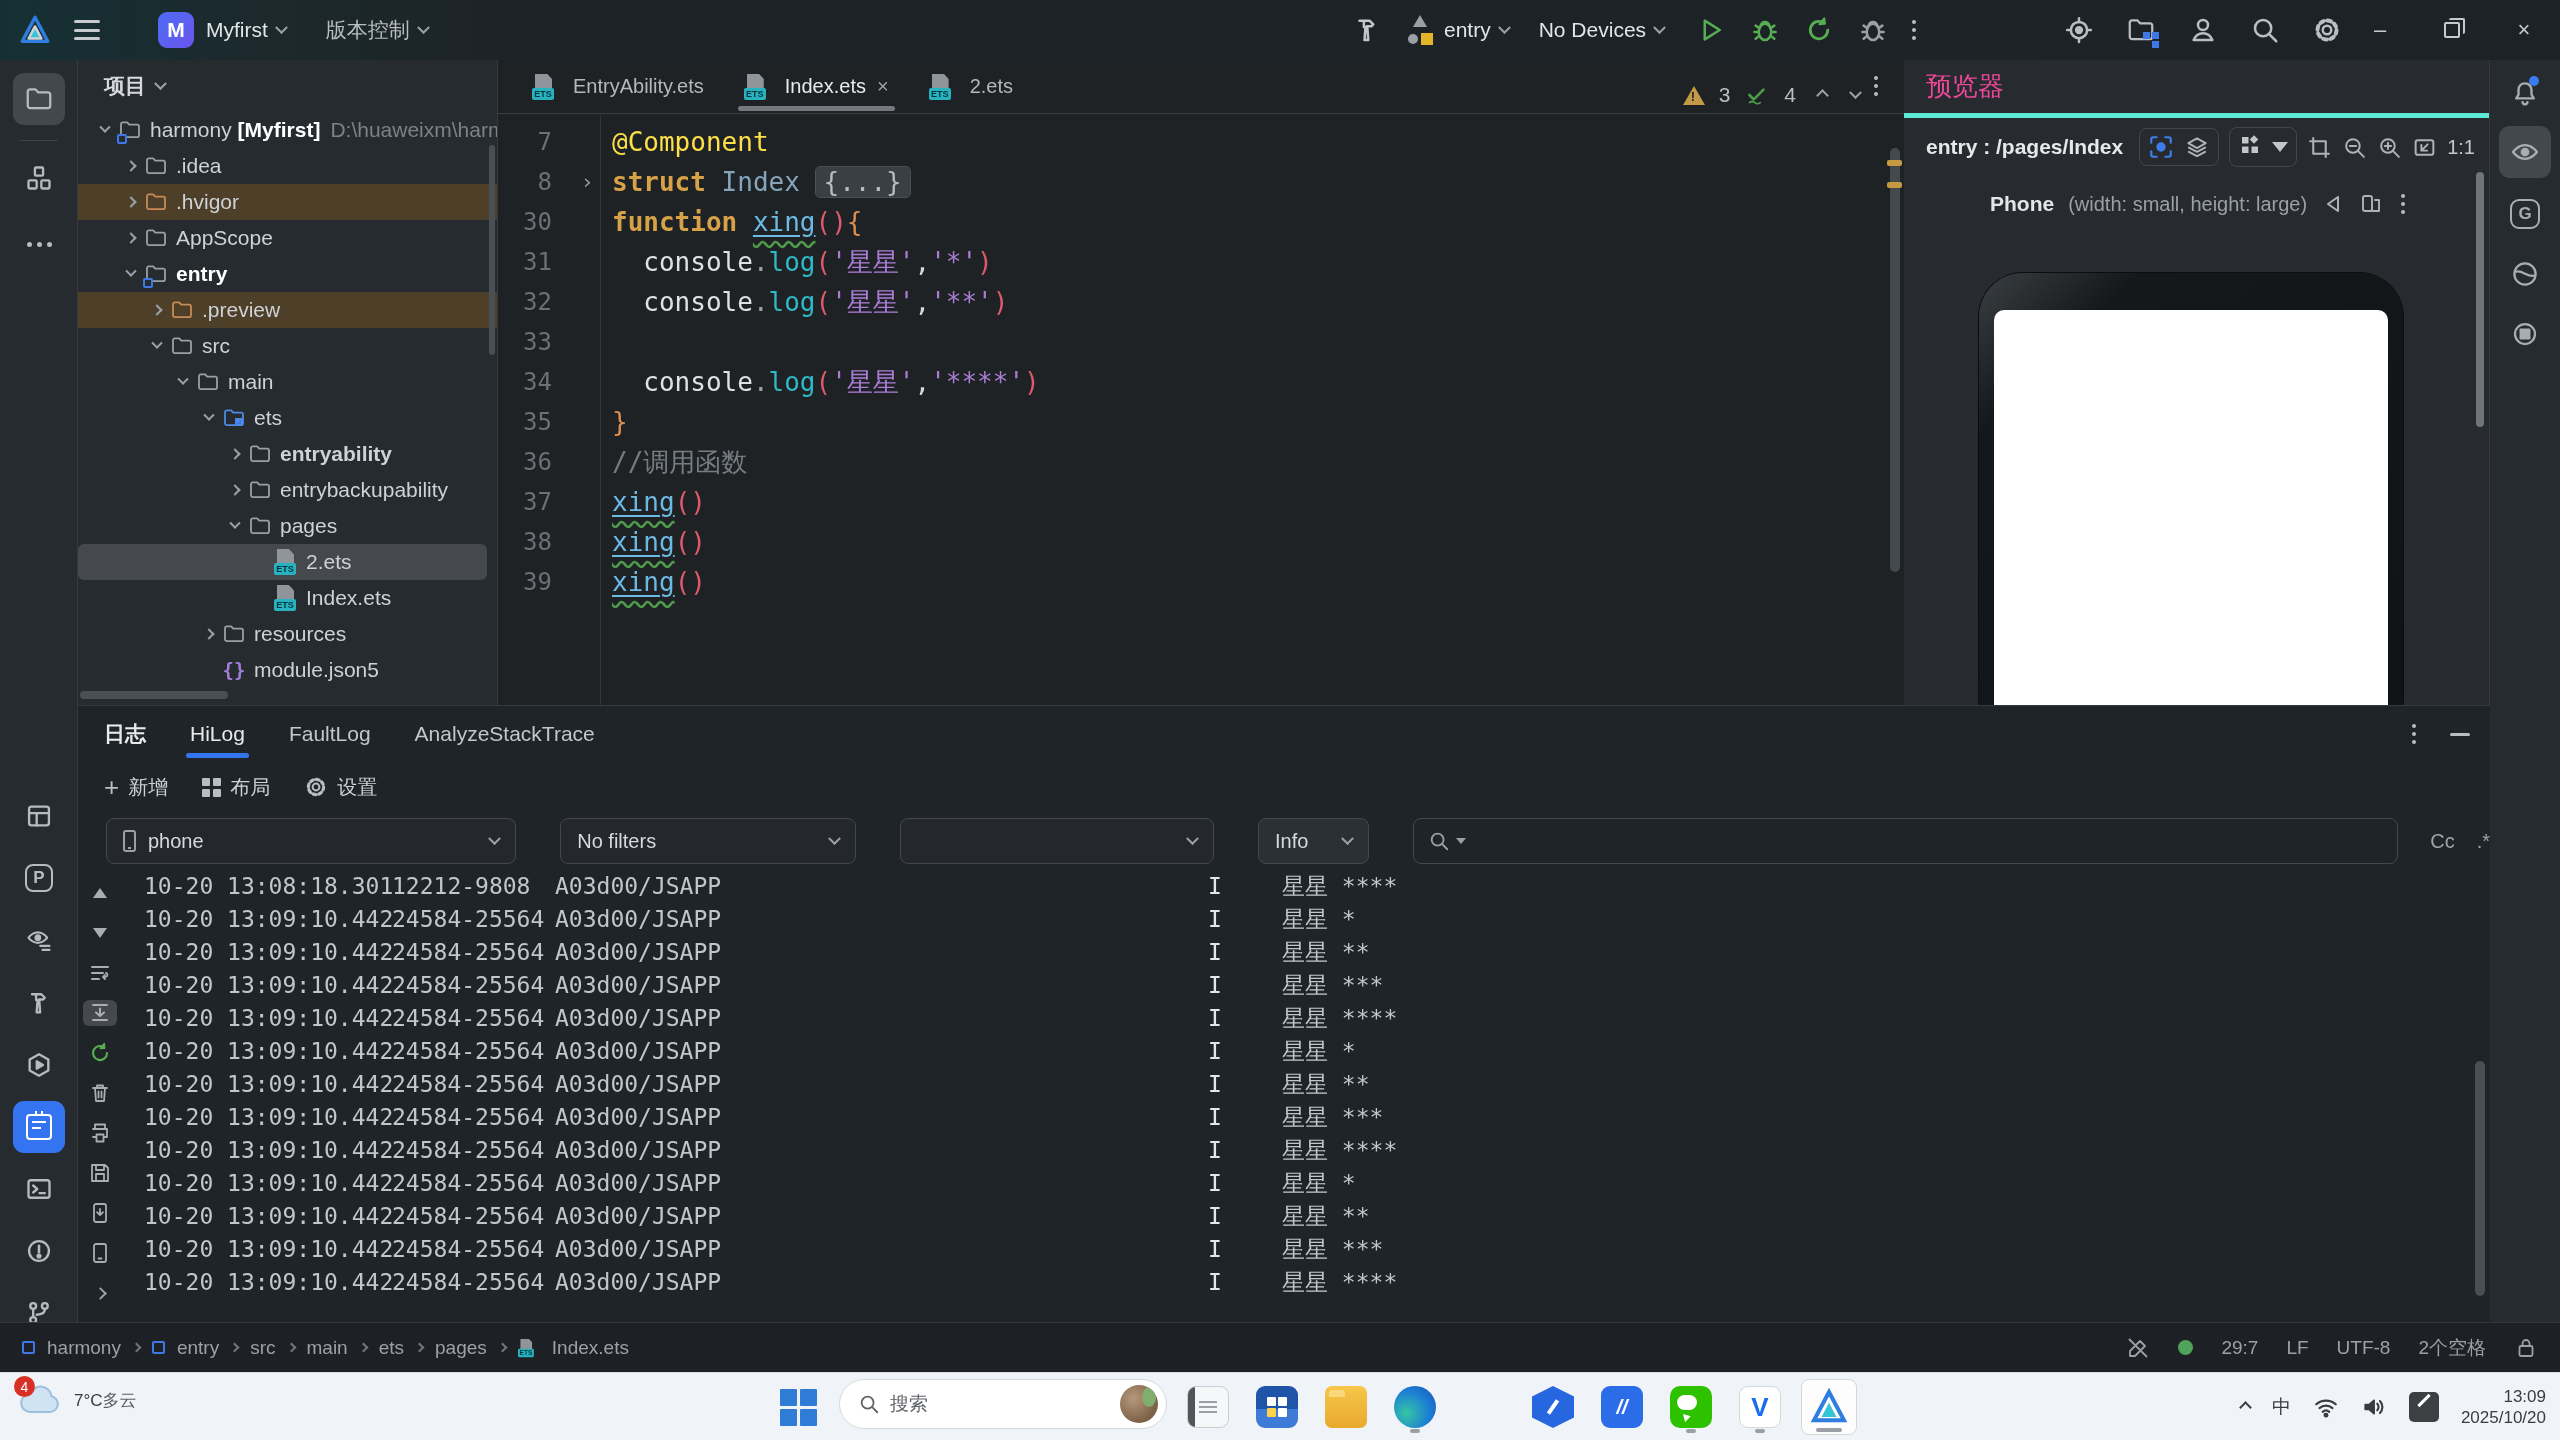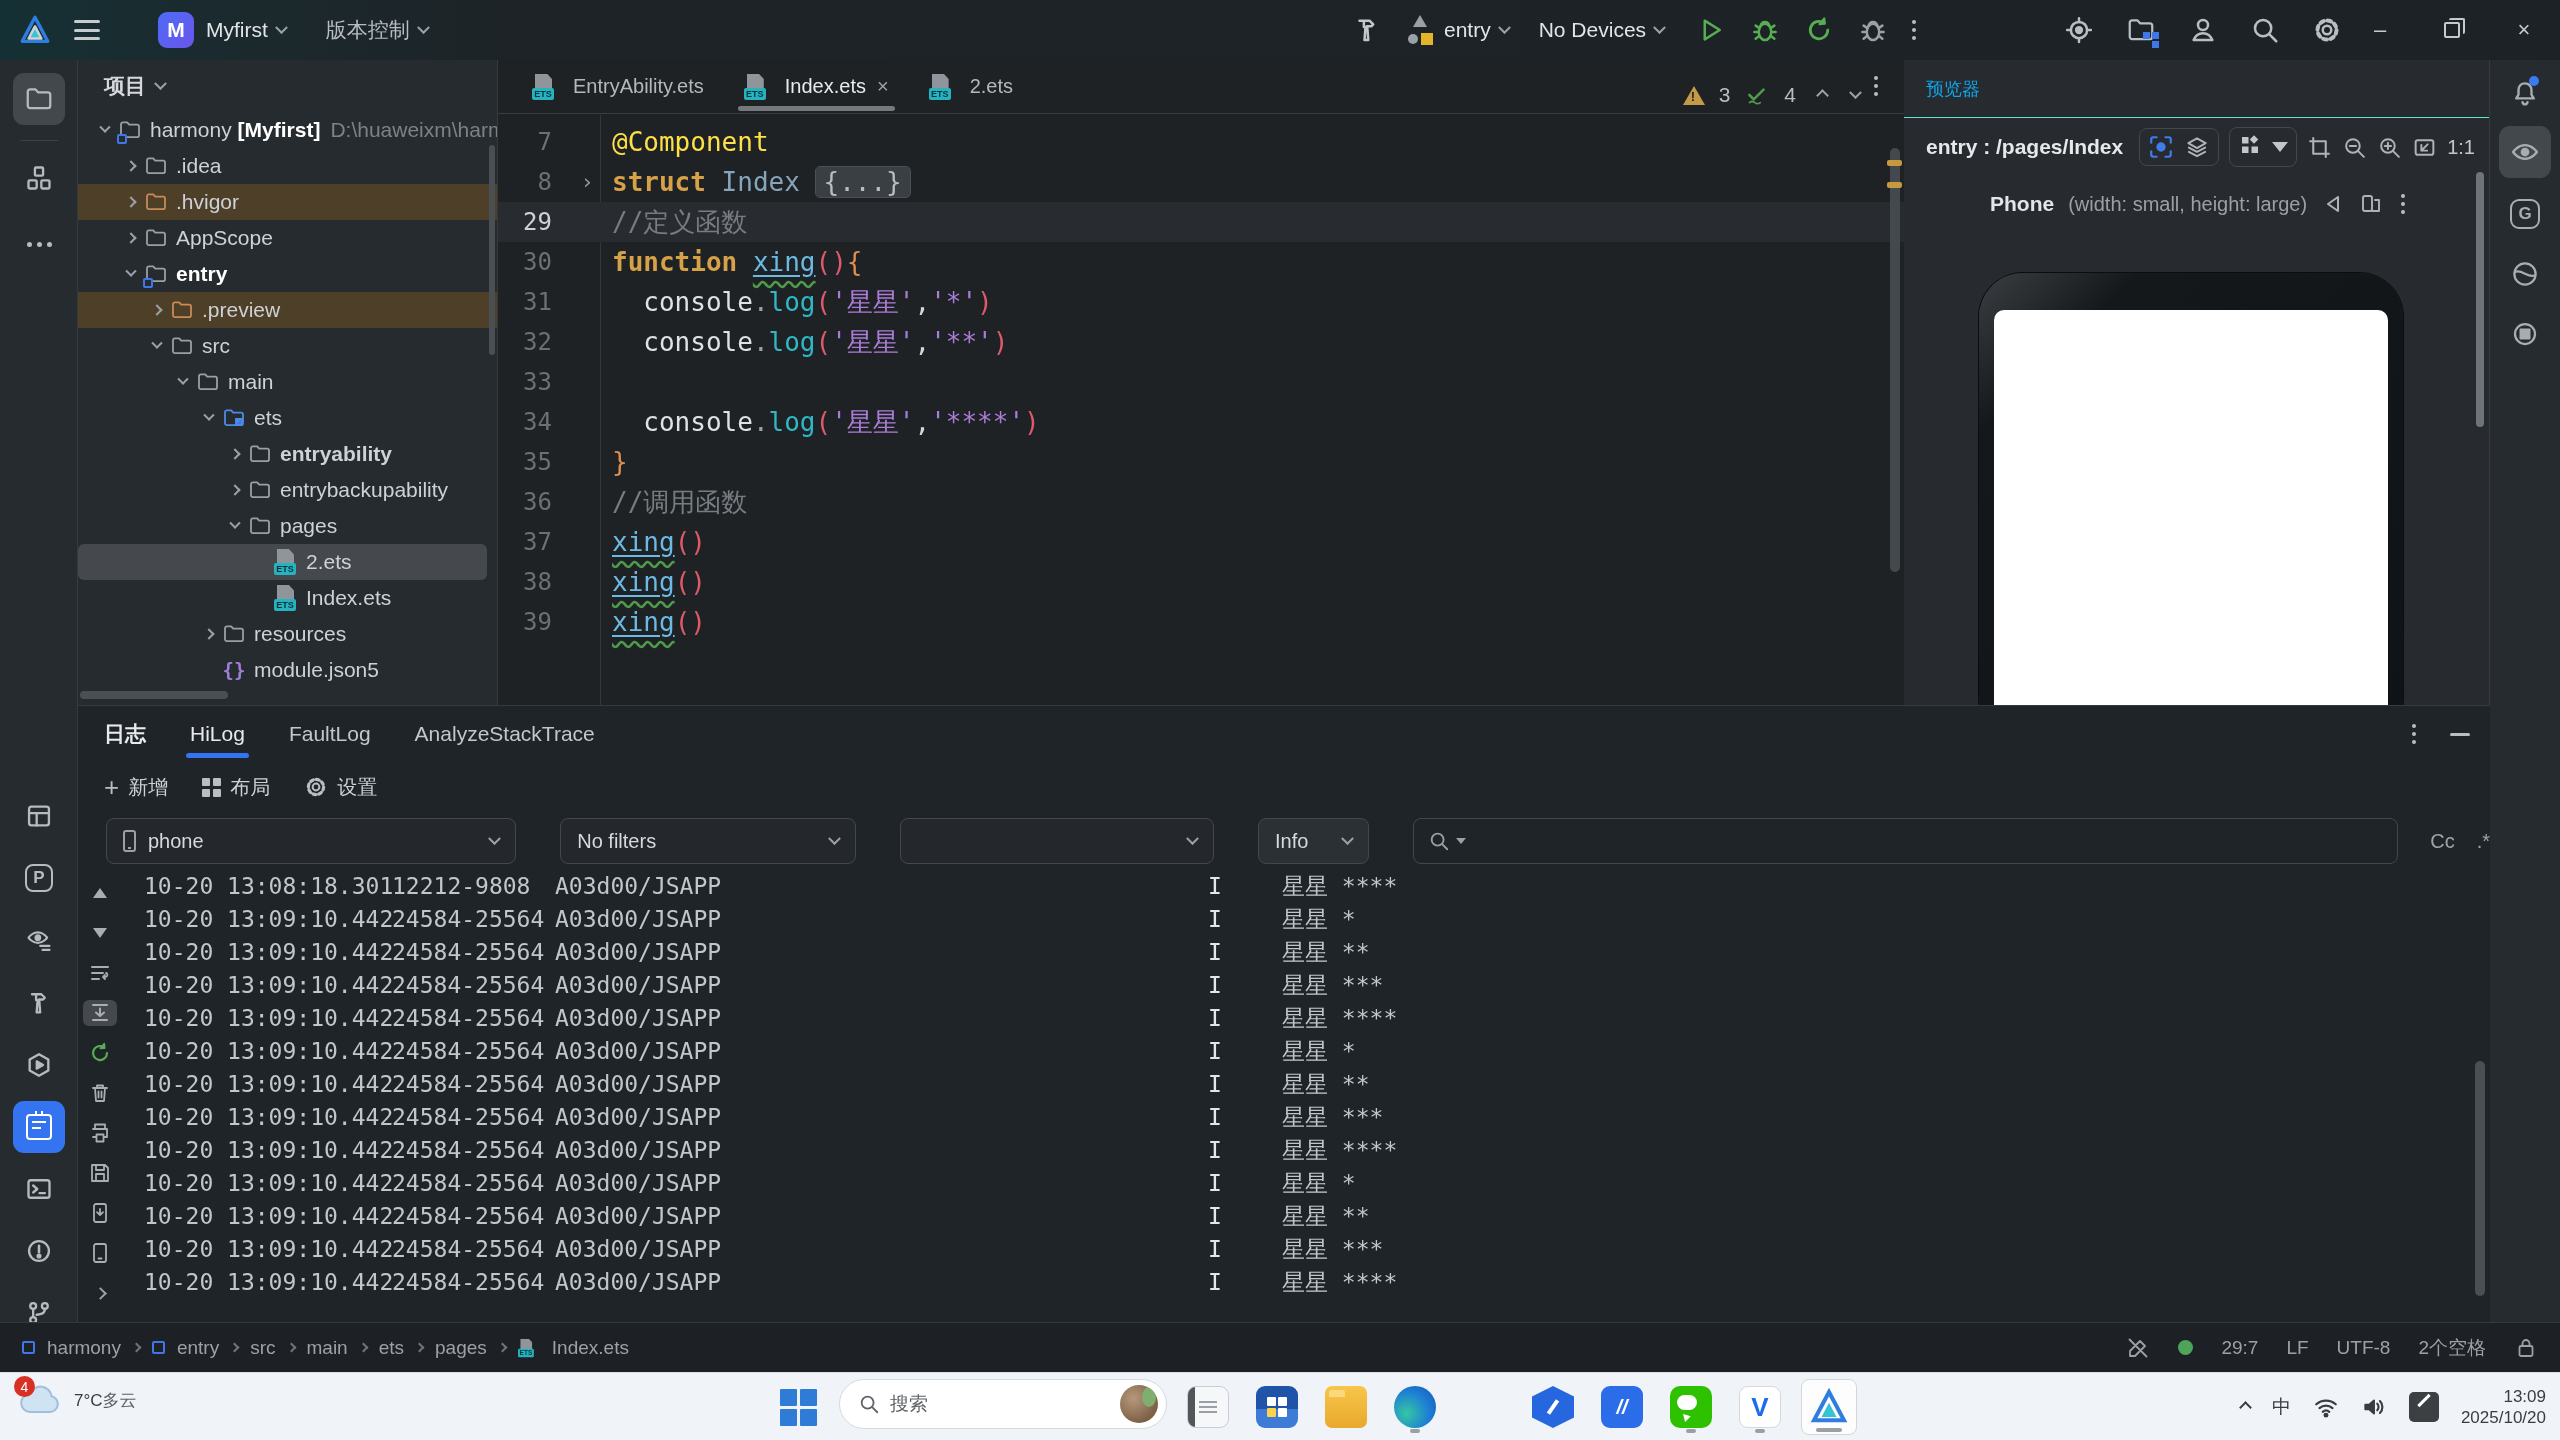--- a/index.html
+++ b/index.html
@@ -96,21 +96,21 @@
   .tk-fn{color:#6cb9e3;text-decoration:underline solid #6cb9e3;text-underline-offset:4px}
   .foldbox{background:#3a3f44;color:#b6bcc2;border-radius:4px;padding:0 8px;outline:1px solid #4a5055}
   #inspect{position:absolute;right:44px;top:22px;display:flex;align-items:center;gap:14px;font-size:21px;color:#b9bdc1}
   .warn-tri{width:0;height:0;border-left:11px solid transparent;border-right:11px solid transparent;border-bottom:19px solid #c49a48;position:relative}
   .warn-tri::after{content:"!";position:absolute;left:-3px;top:3px;color:#1e2225;font-size:13px;font-weight:bold}
   .ed-sb{position:absolute;right:4px;top:88px;width:10px;height:424px;background:#44494e;border-radius:5px}
   .ed-mark{position:absolute;right:2px;width:15px;height:6px;background:#c59a3f;border-radius:2px}
 
   
   #previewer{position:absolute;left:1904px;top:60px;width:586px;height:645px;background:#272b2f;border-right:1px solid #36393d;overflow:hidden}
-  .pv-title{height:58px;display:flex;align-items:center;padding-left:22px;font-size:18px;color:#0ea5e9;border-bottom:1px solid #5eead4}
+  .pv-title{height:58px;display:flex;align-items:center;padding-left:22px;font-size:26px;color:#ec4899;border-bottom:5px solid #5eead4}
   .pv-sub{height:58px;display:flex;align-items:center;padding:0 14px 0 22px;gap:10px}
   .pv-target{font-size:21px;color:#e6e8ea;font-weight:bold;flex:1;white-space:nowrap}
   .pv-group{display:flex;align-items:center;gap:10px;border:1px solid #44484c;border-radius:8px;padding:5px 8px;color:#aeb3b7}
   .pv-ic{color:#aeb3b7}
   .pv-dev{display:flex;align-items:center;gap:14px;padding-left:86px;margin-top:16px;font-size:20px;color:#9ba0a4}
   .pv-dev b{color:#e3e6e8;font-size:21px}
   .phone{position:absolute;left:75px;top:213px;width:424px;height:470px;border-radius:44px;
     background:linear-gradient(135deg,#3a3f43 0%,#15181a 18%,#101315 100%);box-shadow:0 0 0 1px #0b0d0e}
   .phone .screen{position:absolute;left:15px;top:37px;width:394px;height:430px;background:#fff;border-radius:10px 10px 0 0}
   .pv-sb{position:absolute;right:5px;top:112px;width:8px;height:255px;background:#6f7478;border-radius:4px}
@@ -755,21 +755,20 @@
     <span class="vdots tab-dots">
         <i></i>
         <i></i>
         <i></i>
       </span>
   </div>
   <div class="gutterline"></div>
   <div id="code">
       <div class="cl"><span class="g">7</span><span class="fold"></span><span class="codetxt"><span class="tk-ann">@Component</span></span></div>
       <div class="cl"><span class="g">8</span><span class="fold">›</span><span class="codetxt"><span class="tk-kw">struct </span><span class="tk-type">Index </span><span class="foldbox">{...}</span></span></div>
-      <div class="cl cur"><span class="g">29</span><span class="fold"></span><span class="codetxt"><span class="tk-cmt">//定义函数</span></span></div>
       <div class="cl"><span class="g">30</span><span class="fold"></span><span class="codetxt"><span class="tk-kw">function </span><span class="squig"><span class="tk-fn">xing</span></span><span class="tk-punc">(</span><span class="tk-punc">)</span><span class="tk-brace">{</span></span></div>
       <div class="cl"><span class="g">31</span><span class="fold"></span><span class="codetxt"><span class="tk-plain">  console</span><span class="tk-dot">.</span><span class="tk-method">log</span><span class="tk-punc">(</span><span class="tk-str">'星星'</span><span class="tk-comma">,</span><span class="tk-str">'*'</span><span class="tk-punc">)</span></span></div>
       <div class="cl"><span class="g">32</span><span class="fold"></span><span class="codetxt"><span class="tk-plain">  console</span><span class="tk-dot">.</span><span class="tk-method">log</span><span class="tk-punc">(</span><span class="tk-str">'星星'</span><span class="tk-comma">,</span><span class="tk-str">'**'</span><span class="tk-punc">)</span></span></div>
       <div class="cl"><span class="g">33</span><span class="fold"></span></div>
       <div class="cl"><span class="g">34</span><span class="fold"></span><span class="codetxt"><span class="tk-plain">  console</span><span class="tk-dot">.</span><span class="tk-method">log</span><span class="tk-punc">(</span><span class="tk-str">'星星'</span><span class="tk-comma">,</span><span class="tk-str">'****'</span><span class="tk-punc">)</span></span></div>
       <div class="cl"><span class="g">35</span><span class="fold"></span><span class="codetxt"><span class="tk-brace">}</span></span></div>
       <div class="cl"><span class="g">36</span><span class="fold"></span><span class="codetxt"><span class="tk-cmt">//调用函数</span></span></div>
       <div class="cl"><span class="g">37</span><span class="fold"></span><span class="codetxt"><span class="squig"><span class="tk-fn">xing</span></span><span class="tk-punc">()</span></span></div>
       <div class="cl"><span class="g">38</span><span class="fold"></span><span class="codetxt"><span class="squig"><span class="tk-fn">xing</span></span><span class="tk-punc">()</span></span></div>
       <div class="cl"><span class="g">39</span><span class="fold"></span><span class="codetxt"><span class="squig"><span class="tk-fn">xing</span></span><span class="tk-punc">()</span></span></div>

